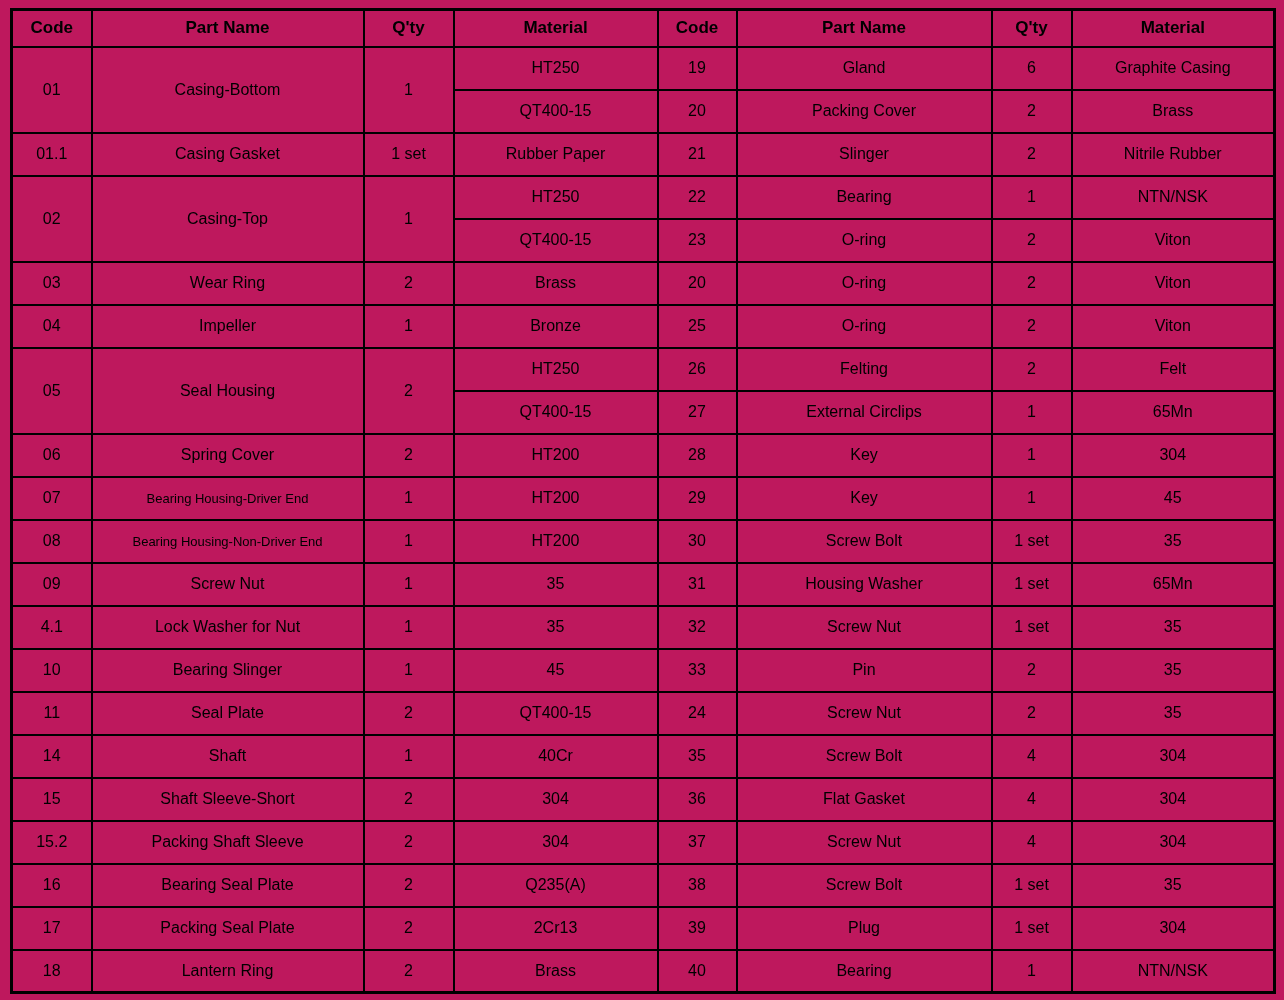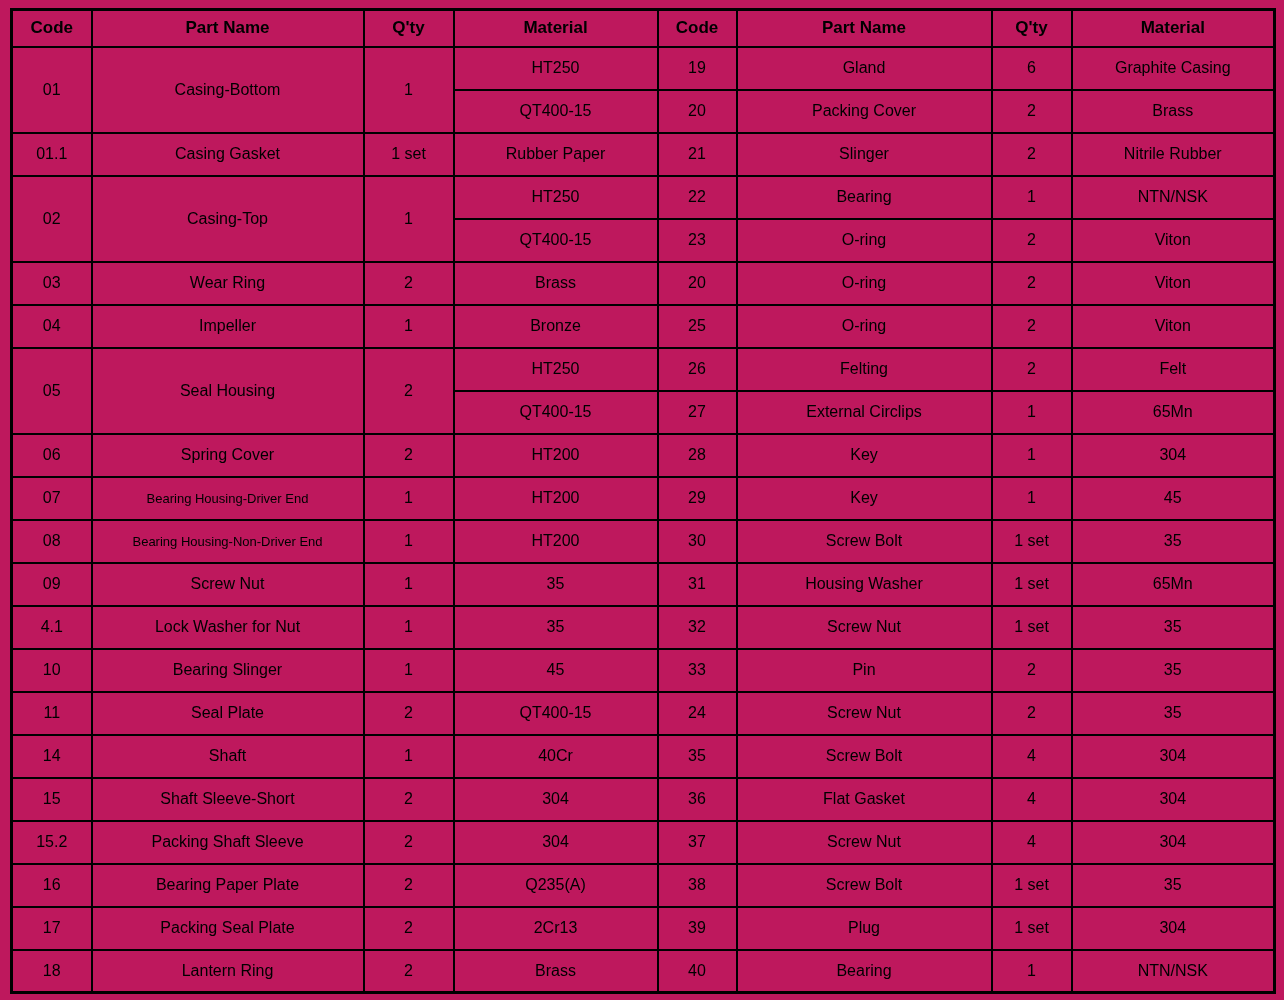--- a/index.html
+++ b/index.html
@@ -244,21 +244,21 @@
           <td>Packing Shaft Sleeve</td>
           <td>2</td>
           <td>304</td>
           <td>37</td>
           <td>Screw Nut</td>
           <td>4</td>
           <td>304</td>
         </tr>
         <tr>
           <td>16</td>
-          <td>Bearing Paper Plate</td>
+          <td>Bearing Seal Plate</td>
           <td>2</td>
           <td>Q235(A)</td>
           <td>38</td>
           <td>Screw Bolt</td>
           <td>1 set</td>
           <td>35</td>
         </tr>
         <tr>
           <td>17</td>
           <td>Packing Seal Plate</td>

